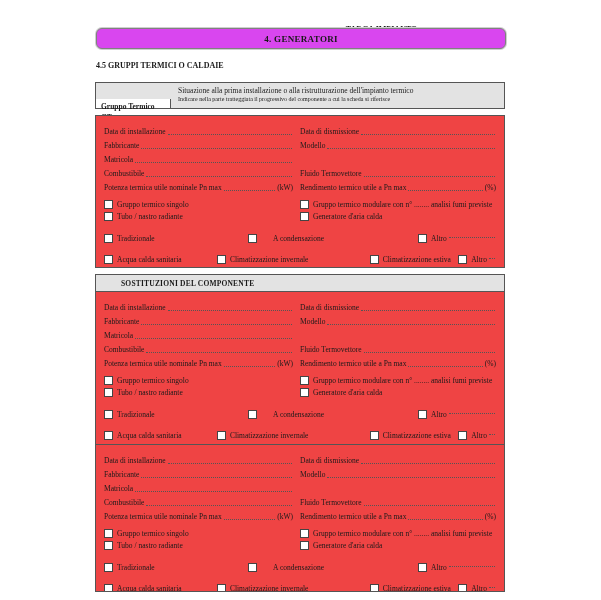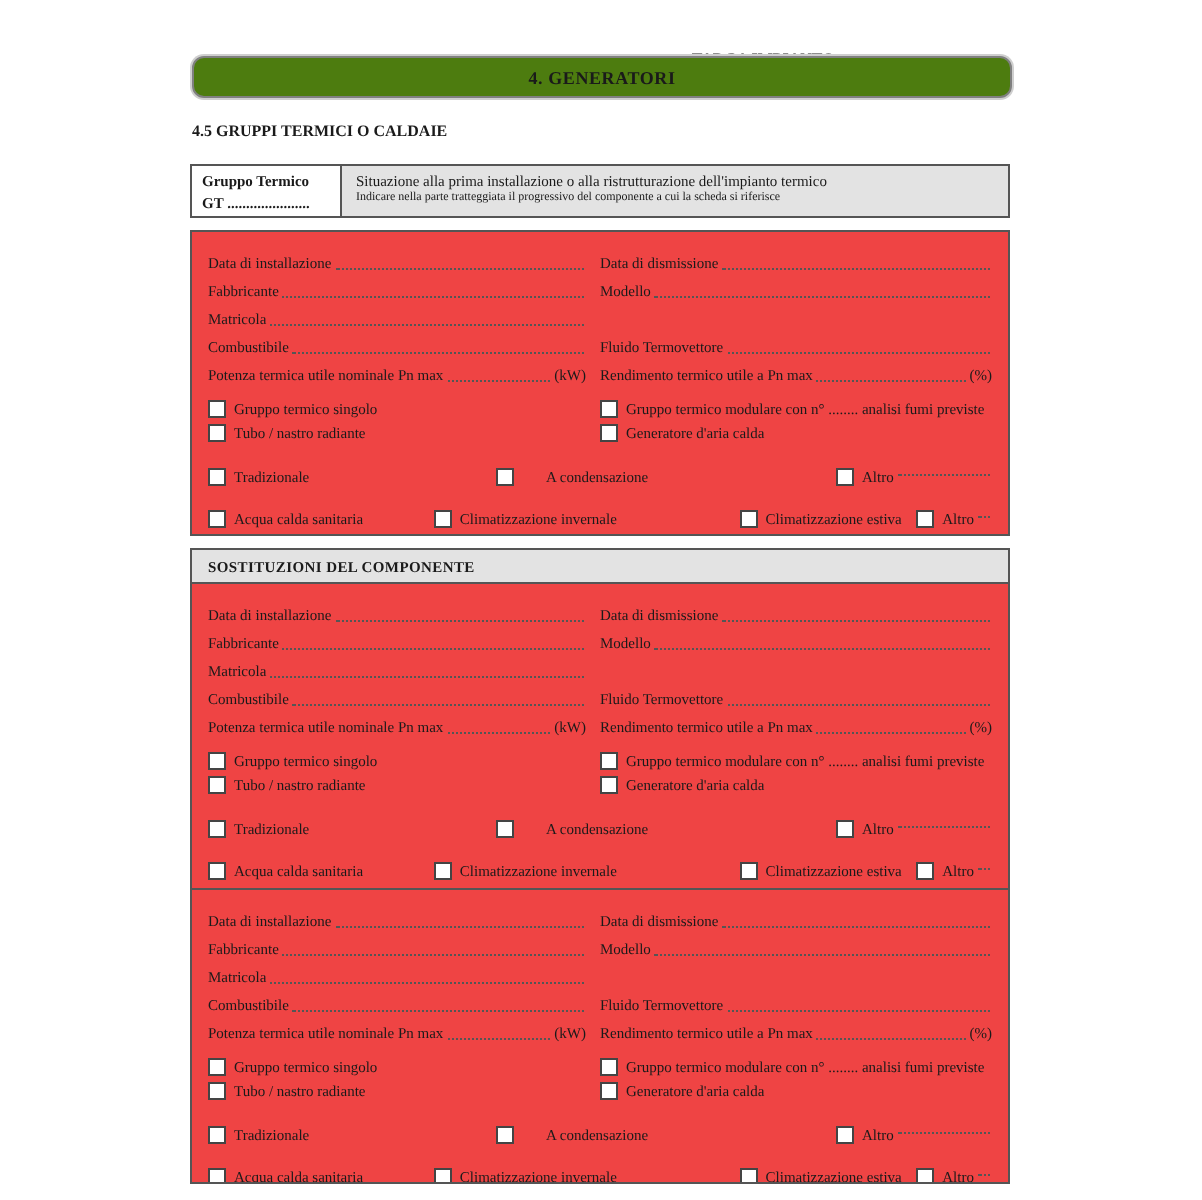--- a/index.html
+++ b/index.html
@@ -8,52 +8,52 @@
     font-family:"Liberation Serif", serif; color:#1a1a1a;
   }
   .page { position:relative; width:601px; height:600px; background:#fff; overflow:hidden; }
 
   
   .targa { position:absolute; top:23px; left:95px; width:410px; text-align:right; font-size:8px; line-height:10px;font-weight:bold; }
   .targa-line { display:inline-block; width:82px; border-bottom:1px solid #333; height:8px; margin-left:3px; vertical-align:baseline; }
 
   .title-box {
     position:absolute; left:96px; top:28px; width:408px; height:19px;
-    background:#4d7c0f; border:1px solid #808080; border-radius:6px;
+    background:#d946ef; border:1px solid #808080; border-radius:6px;
     box-shadow:0 0 0 1px #cfcfcf;
     display:flex; align-items:center; justify-content:center;
     font-weight:bold; font-size:9px; letter-spacing:0.3px;
   }
 
   .sec-heading { position:absolute; left:96px; top:61px; font-weight:bold; font-size:8px; }
 
   
   .gt-header {
     position:absolute; left:95px; top:82px; width:410px; height:27px;
     background:#e3e3e3; border:1px solid #555; box-sizing:border-box; display:flex;
   }
   .gt-left {
     width:75px; background:#fff; border-right:1px solid #555;
     padding:3px 5px; box-sizing:border-box;
-    font-weight:bold; font-size:7.5px; line-height:1.45;
+    font-weight:bold; font-size:7.5px; line-height:1.45;margin-top:16px;
   }
   .gt-right { flex:1; padding:3px 7px; box-sizing:border-box; }
   .gt-line1 { font-size:7.5px; line-height:1.25; margin-bottom:1px; }
   .gt-line2 { font-size:6px; line-height:1.2; }
 
   
   .box {
     position:absolute; left:95px; width:410px;
     border:1px solid #555; box-sizing:border-box; background:#ef4444;
   }
   .box1 { top:115px; height:153px; }
   .sost-box { top:274px; height:318px; overflow:hidden; }
   .sost-header {
     height:17px; background:#e3e3e3; border-bottom:1px solid #555;
-    display:flex; align-items:center; padding-left:8px; box-sizing:border-box;
+    display:flex; align-items:center; padding-left:25px; box-sizing:border-box;
     font-weight:bold; font-size:7.5px; letter-spacing:0.2px;
   }
   .sost-b1 { height:152px; box-sizing:border-box; }
   .sost-b2 { height:149px; box-sizing:border-box; border-top:1px solid #555; }
 
   
   .block { padding:7px 8px 0 8px; }
   .frow { display:flex; height:14px; }
   .fcol { display:flex; align-items:flex-end; box-sizing:border-box; }
   .fcol-l { width:196px; padding-right:7px; }

